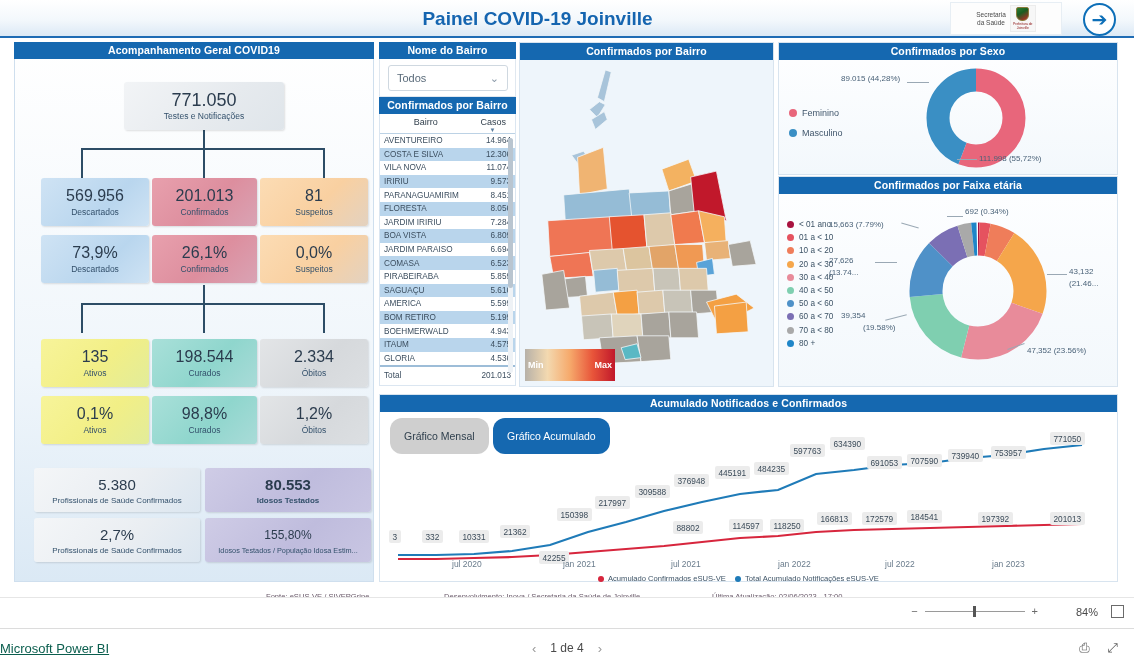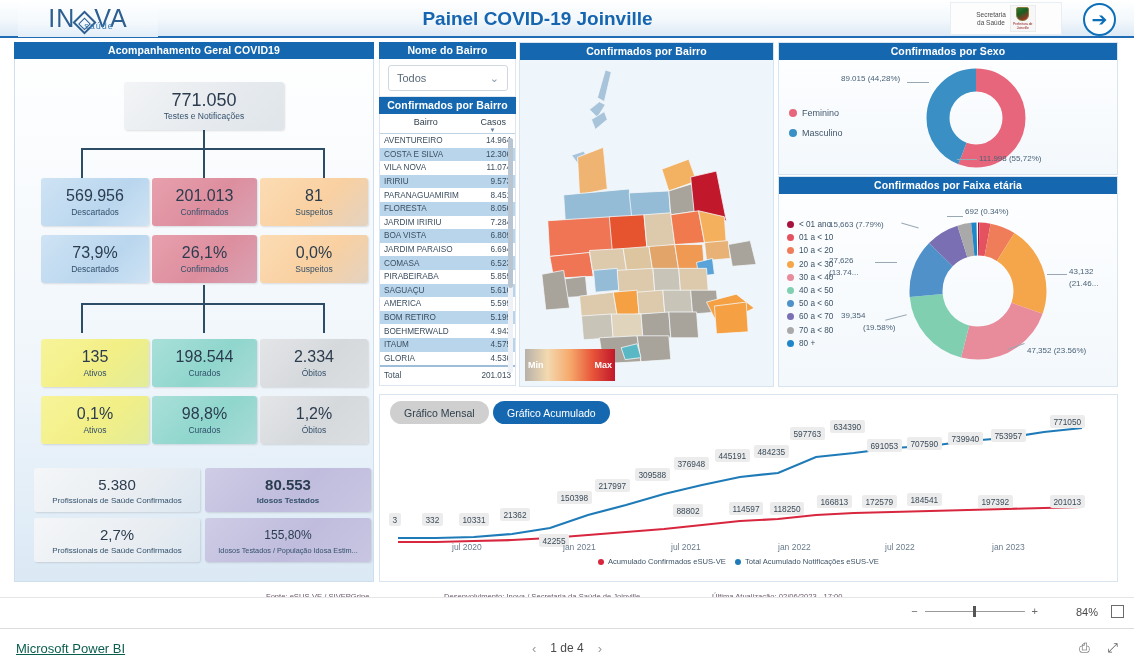--- a/index.html
+++ b/index.html
@@ -136,21 +136,21 @@
   .legend-item { display:flex; align-items:center; gap:5px; font-size:9px; color:#41576c; margin-bottom:10px;}
   .dot { width:8px; height:8px; border-radius:50%; display:inline-block; }
   .callout { position:absolute; font-size:8px; color:#4a6278; white-space:nowrap; }
   .leader { position:absolute; border-top:1px solid #9aa8b4; }
 
   .legend-age { display:flex; align-items:center; gap:5px; font-size:8.2px; color:#3d5366; margin-bottom:4.2px; }
   .dot-s { width:7px; height:7px; border-radius:50%; display:inline-block; }
 
   
   .tabbtn {
-    position:absolute; height:23px; border-radius:12px; font-size:10.5px;
+    position:absolute; height:36px; border-radius:12px; font-size:10.5px;
     display:flex; align-items:center; justify-content:center; padding:0 14px;
   }
   .tab-off { background:#cfcfcf; color:#30404e; }
   .tab-on  { background:#1568b0; color:#fff; }
   .dlabel {
     position:absolute; background:#ececec; border-radius:2px;
     font-size:8.3px; color:#3a4a58; padding:1.5px 3.5px; white-space:nowrap;
   }
   .axlabel { position:absolute; font-size:8.5px; color:#6a7c8c; }
   .lc-legend { position:absolute; display:flex; align-items:center; gap:4px;
@@ -160,51 +160,41 @@
   .footnote { position:absolute; font-size:7.6px; color:#6a5a6a; }
   .pbi-zoombar {
     position:absolute; left:0; bottom:39px; width:1134px; height:31px;
     background:#ffffff; border-top:1px solid #e6e6e6;
   }
   .pbi-bottom {
     position:absolute; left:0; bottom:0; width:1134px; height:39px;
     background:#fff; border-top:1px solid #dcdcdc;
     display:flex; align-items:center;
   }
-  .pbi-brand { margin-left:16px; font-size:13px; color:#0b5e4e;
+  .pbi-brand { font-size:13px; color:#0b5e4e;
     text-decoration:underline; }
   .pager { position:absolute; left:50%; transform:translateX(-50%);
     display:flex; align-items:center; gap:14px; font-size:12px; color:#4a4a4a; }
   .pg-arrow { color:#9a9a9a; font-size:13px; }
   .pbi-icons { position:absolute; right:16px; display:flex; gap:18px;
     font-size:13px; color:#5a5a5a; }
   .zoom-ctl { position:absolute; right:96px; top:7px; display:flex;
     align-items:center; gap:7px; font-size:11px; color:#6b6b6b; }
   .zoom-track { width:100px; height:1px; background:#9a9a9a; position:relative; }
   .zoom-thumb { position:absolute; left:48px; top:-5px; width:3px; height:11px; background:#555; }
   .zoom-pct { position:absolute; right:36px; top:8px; font-size:11px; color:#4a4a4a; }
   .fs-icon { position:absolute; right:10px; top:7px; width:13px; height:13px;
     border:1.3px solid #6b6b6b; }
 </style>
 </head>
 <body>
 
 <div id="app">
 
   <div class="topbar">
-    <div class="logo-box">
-      <div style="position:relative;">
-        <div class="logo-text">
-          <span class="logo-in">IN</span>
-          <span class="logo-diamond"></span>
-          <span class="logo-va">VA</span>
-        </div>
-        <div class="logo-sub">saúde</div>
-      </div>
-    </div>
 
     <div class="dash-title">Painel COVID-19 Joinville</div>
 
     <div class="sec-logos">
       <div class="sec-txt">
         <div>Secretaria</div>
         <div>da Saúde</div>
       </div>
       <div class="brasao">
         <div class="brasao-shield"></div>
@@ -573,20 +563,21 @@
       <div class="callout" style="left:290px; top:73px;">43,132</div>
       <div class="callout" style="left:290px; top:85px;">(21.46...</div>
       <div class="leader" style="left:268px; top:80px; width:20px;"></div>
 
       <div class="callout" style="left:248px; top:152px;">47,352 (23.56%)</div>
       <div class="leader" style="left:228px; top:152px; width:18px; transform:rotate(-20deg);"></div>
     </div>
   </div>
 
   <div class="panel" style="left:379px; top:394px; width:739px; height:188px;">
+    <div class="panel-hd">Acumulado Notificados e Confirmados</div>
     <div class="panel-body" style="background:#fff;">
 
       <div class="tabbtn tab-off" style="left:10px; top:6px;">
         <span>Gráfico Mensal</span>
       </div>
       <div class="tabbtn tab-on" style="left:113px; top:6px;">
         <span>Gráfico Acumulado</span>
       </div>
 
       <svg style="position:absolute; left:0; top:0;" width="737" height="170" viewBox="0 0 737 170">

